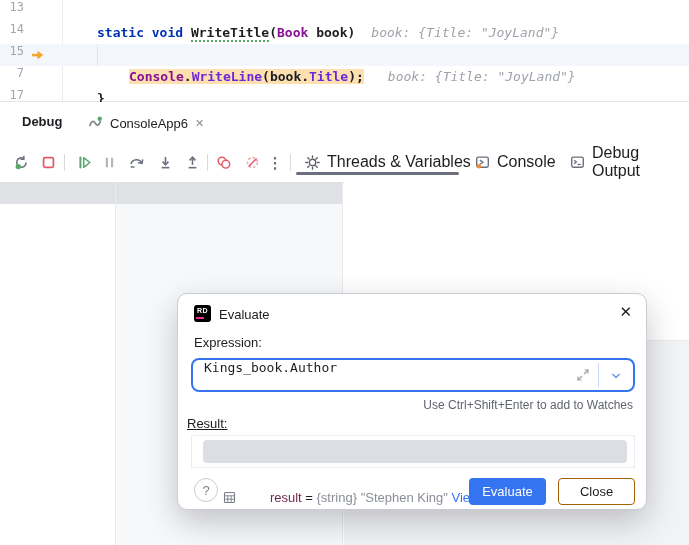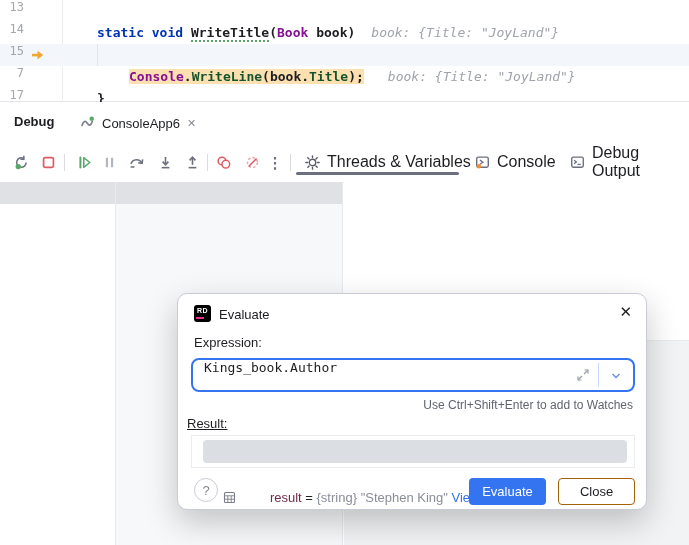--- a/index.html
+++ b/index.html
@@ -9,27 +9,27 @@
   
   .editor{position:absolute;left:0;top:0;width:689px;height:101px;background:#fff;border-bottom:1px solid #e3e5e8;}
   .gutter-border{position:absolute;left:62px;top:0;width:1px;height:101px;background:#ebecf0;}
   .code-row{position:absolute;left:0;width:689px;height:22px;}
   .code-row .lnum{position:absolute;left:0;top:0;width:24px;height:22px;line-height:22px;text-align:right;
        color:#a2a6ad;font:12px "DejaVu Sans Mono",monospace;}
   .code{position:absolute;top:7px;height:22px;line-height:22px;white-space:pre;
        font:600 13px "DejaVu Sans Mono",monospace;color:#1d1e22;margin-top:18px;}
   .cur-line{background:#f3f7fb;}
   .exec-arrow{position:absolute;left:31px;top:4px;}
-  .kw{color:#0033b3}.cls{color:#871094}.mth{color:#14532d}
+  .kw{color:#0033b3}.cls{color:#871094}.mth{color:#6d28d9}
   .decl{border-bottom:2px dotted #59a869;}
   .hl{background:#fce0b0;}
   .inline-hint{font:italic 400 13px "DejaVu Sans Mono",monospace;color:#9fa3aa;}
   .indent-guide{position:absolute;left:97px;top:44px;width:1px;height:22px;background:#e3e5e8;}
   
-  .dbg-header{position:absolute;left:0;top:102px;width:662px;height:42px;background:#fff;}
+  .dbg-header{position:absolute;left:8px;top:102px;width:662px;height:42px;background:#fff;}
   .dbg-title{position:absolute;left:14px;top:12px;font-weight:700;font-size:13px;}
   .session-tab{position:absolute;left:80px;top:8px;height:26px;display:flex;align-items:center;gap:7px;}
   .session-tab .lbl{font-size:13px;}
   .tab-close{color:#878b94;font-size:11px;cursor:pointer;}
   .tab-underline{position:absolute;left:68px;top:138px;width:146px;height:3px;background:#a9aeb8;border-radius:2px;}
   
   .toolbar{position:absolute;left:0;top:144px;width:689px;height:38px;background:#fff;border-bottom:1px solid #e8eaed;}
   .tbtn{position:absolute;top:6px;width:24px;height:24px;display:flex;align-items:center;justify-content:center;border-radius:4px;}
   .tsep{position:absolute;top:10px;width:1px;height:17px;background:#d9dbe0;}
   .more-glyph{color:#6c707e;font-size:15px;font-weight:700;line-height:1;}

